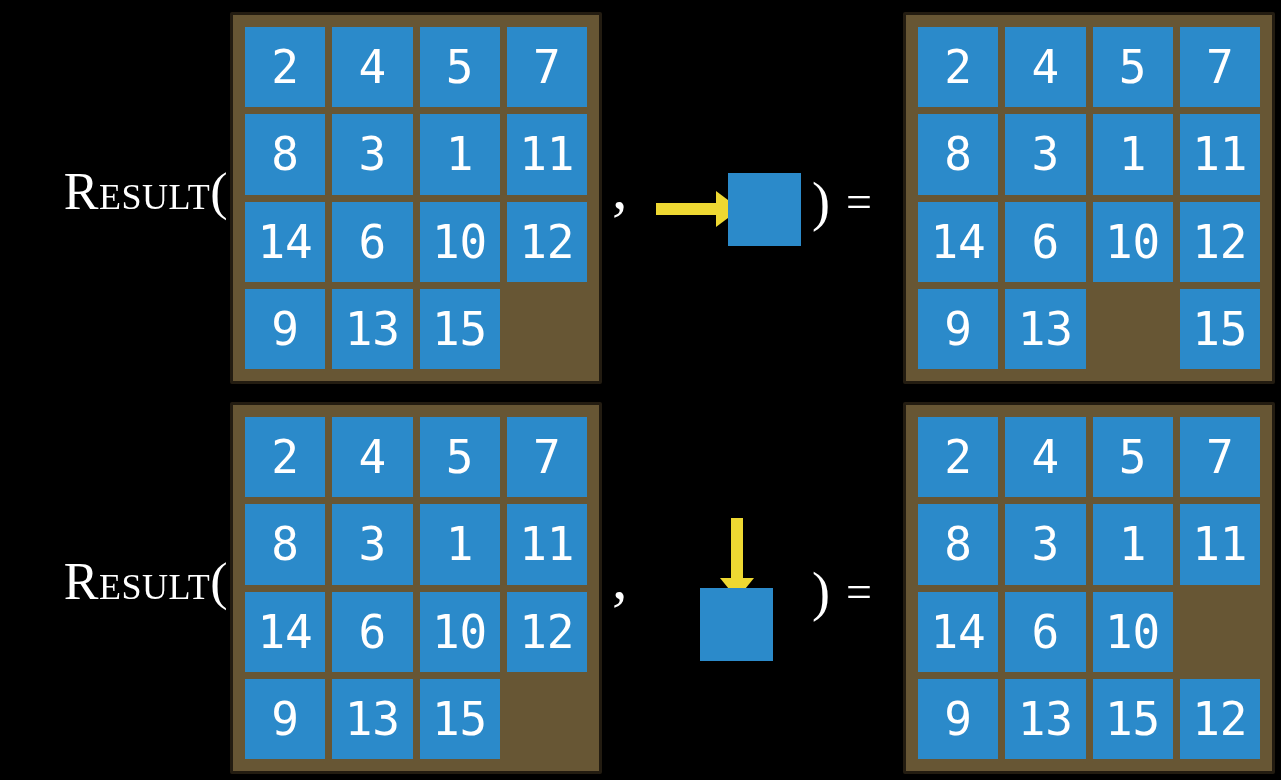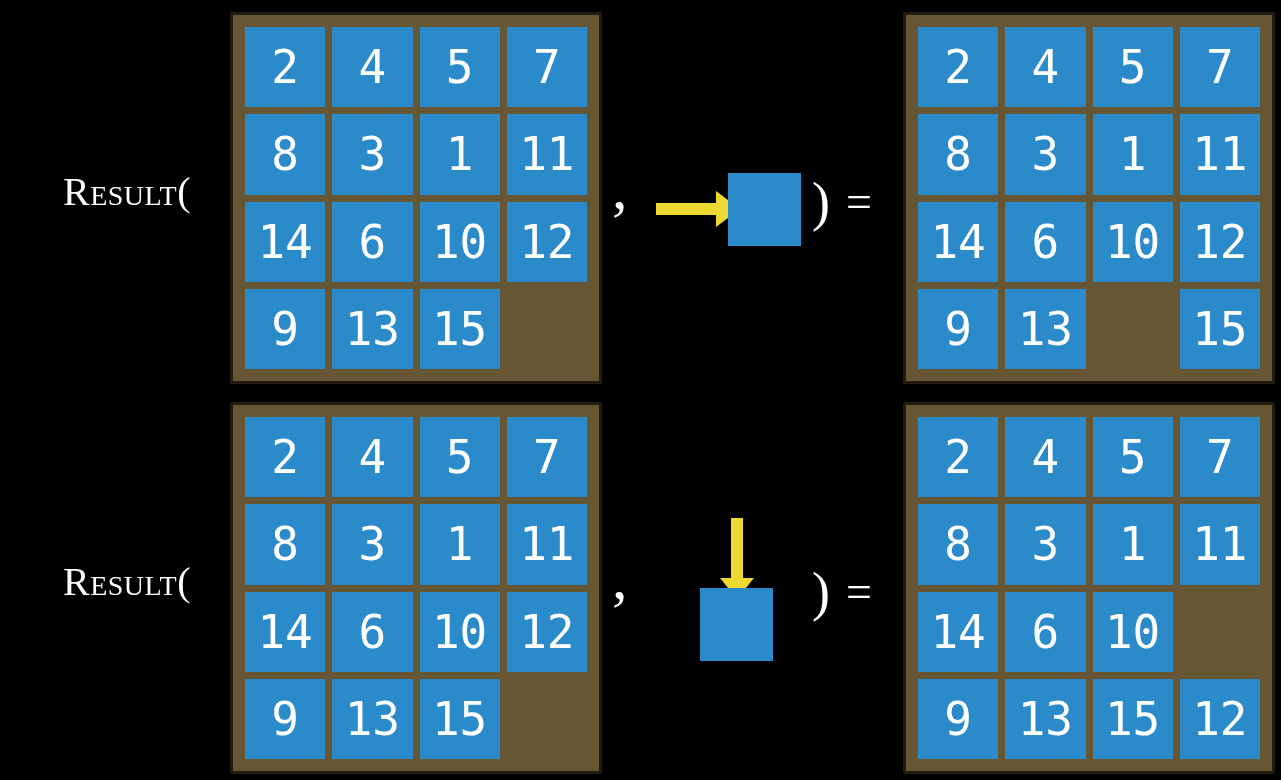--- a/index.html
+++ b/index.html
@@ -18,24 +18,24 @@
     font-family: "Liberation Serif", "DejaVu Serif", serif;
     position: relative;
   }
   .band {
     position: absolute; left: 0; width: 1281px; height: 372px;
   }
   .band.row-1 { top: 12px; }
   .band.row-2 { top: 402px; }
 
   .result-label {
-    position: absolute; left: 13px; top: 148px; width: 228px;
-    text-align: center;
+    position: absolute; left: 0; top: 148px; width: 228px;
+    text-align: right;
     font-variant: small-caps;
-    font-size: 40px; line-height: 64px;
+    font-size: 52px; line-height: 64px;
     letter-spacing: 0.5px;
     color: var(--text-white);
     white-space: nowrap;
   }
   .comma {
     position: absolute; left: 612px; top: 144px;
     font-size: 62px; line-height: 62px;
     color: var(--text-white);
   }
   .paren-equals {

